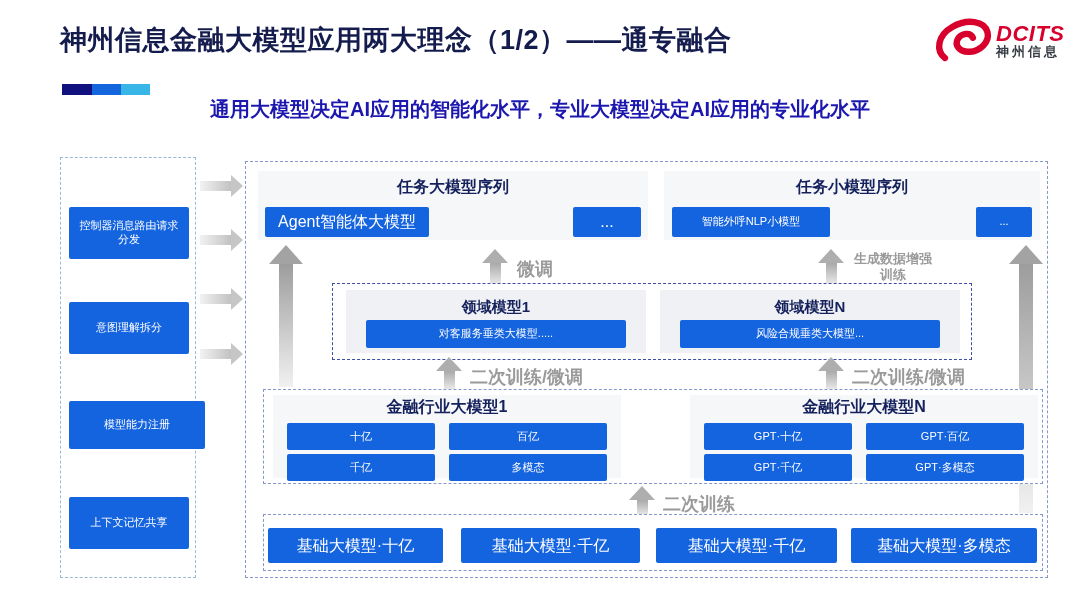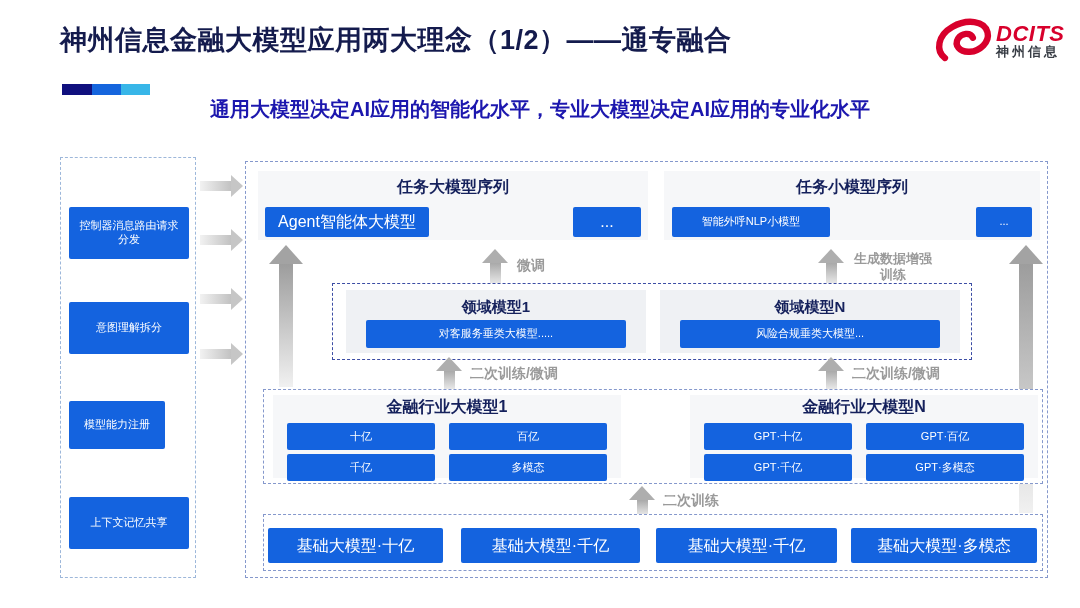--- a/index.html
+++ b/index.html
@@ -25,21 +25,21 @@
   .panel-gray{background:#eff1f4;box-sizing:border-box;}
   .panel-title{text-align:center;font-size:16px;font-weight:bold;color:#15215c;padding-top:6px;}
   .panel-title.sm{font-size:15px;padding-top:8px;}
 
   .btn{position:absolute;background:#1463df;color:#fff;display:flex;align-items:center;
        justify-content:center;text-align:center;border-radius:2px;font-size:16px;line-height:1.25;}
   .btn.sm{font-size:11px;}
 
   .sb-title{text-align:center;font-size:16px;font-weight:bold;color:#15215c;padding-top:10px;}
 
-  .arrow-label{position:absolute;color:#9a9a9a;font-weight:bold;font-size:14px;white-space:nowrap;}
+  .arrow-label{position:absolute;color:#9a9a9a;font-weight:bold;font-size:18px;white-space:nowrap;}
   .arrow-label.wrap{white-space:normal;text-align:center;font-size:13px;line-height:1.25;}
 
   .up-arrow{position:absolute;display:flex;flex-direction:column;align-items:center;}
   .up-arrow .head{width:0;height:0;border-left:13px solid transparent;border-right:13px solid transparent;
                   border-bottom:14px solid #aeaeae;}
   .up-arrow .shaft{width:11px;flex:1;background:linear-gradient(to bottom,#a9a9a9,#ececec);}
   .up-arrow.tall .head{border-left-width:17px;border-right-width:17px;border-bottom-width:19px;border-bottom-color:#a3a3a3;}
   .up-arrow.tall .shaft{width:14px;background:linear-gradient(to bottom,#9d9d9d,#f1f1f1);}
 
   .right-arrow{position:absolute;display:flex;align-items:center;}
@@ -68,21 +68,21 @@
       <span class="logo-brand">DCITS</span>
       <span class="logo-cn">神州信息</span>
     </div>
   </div>
 
   <div class="abs subtitle" style="left:150px;top:96px;width:780px;">通用大模型决定AI应用的智能化水平，专业大模型决定AI应用的专业化水平</div>
 
   <div class="abs dashed-lt" style="left:60px;top:157px;width:136px;height:421px;">
     <div class="btn sm" style="left:8px;top:49px;width:120px;height:52px;padding:0 10px;box-sizing:border-box;">控制器消息路由请求分发</div>
     <div class="btn sm" style="left:8px;top:144px;width:120px;height:52px;">意图理解拆分</div>
-    <div class="btn sm" style="left:8px;top:243px;width:96px;height:48px;">模型能力注册</div>
+    <div class="btn sm" style="left:8px;top:243px;width:136px;height:48px;">模型能力注册</div>
     <div class="btn sm" style="left:8px;top:339px;width:120px;height:52px;padding:0 4px;box-sizing:border-box;">上下文记忆共享</div>
   </div>
 
   <div class="right-arrow" style="left:200px;top:175px;width:43px;height:22px;">
       <div class="shaft"></div>
       <div class="head"></div>
     </div>
   <div class="right-arrow" style="left:200px;top:229px;width:43px;height:22px;">
       <div class="shaft"></div>
       <div class="head"></div>

